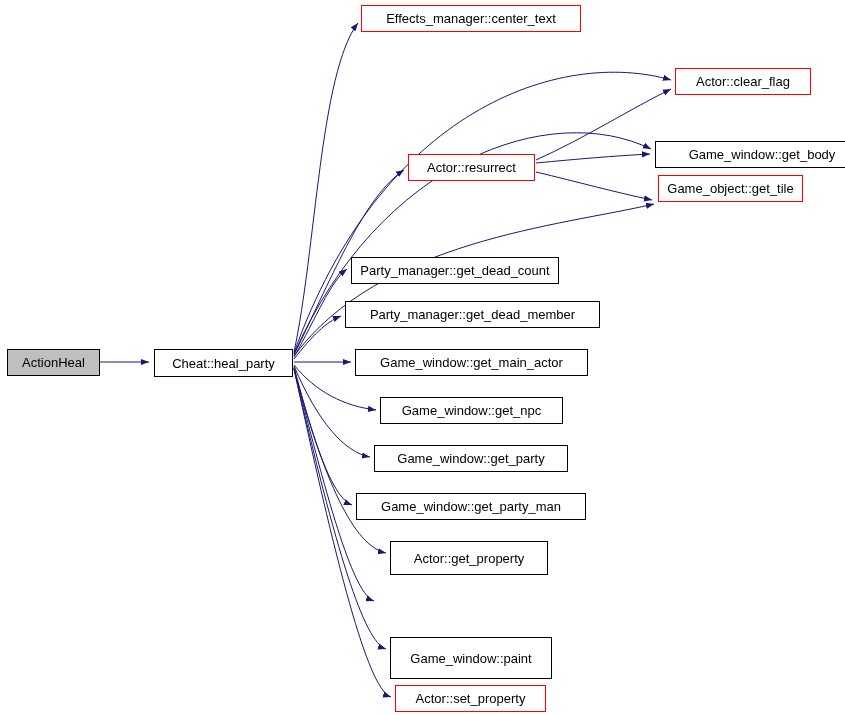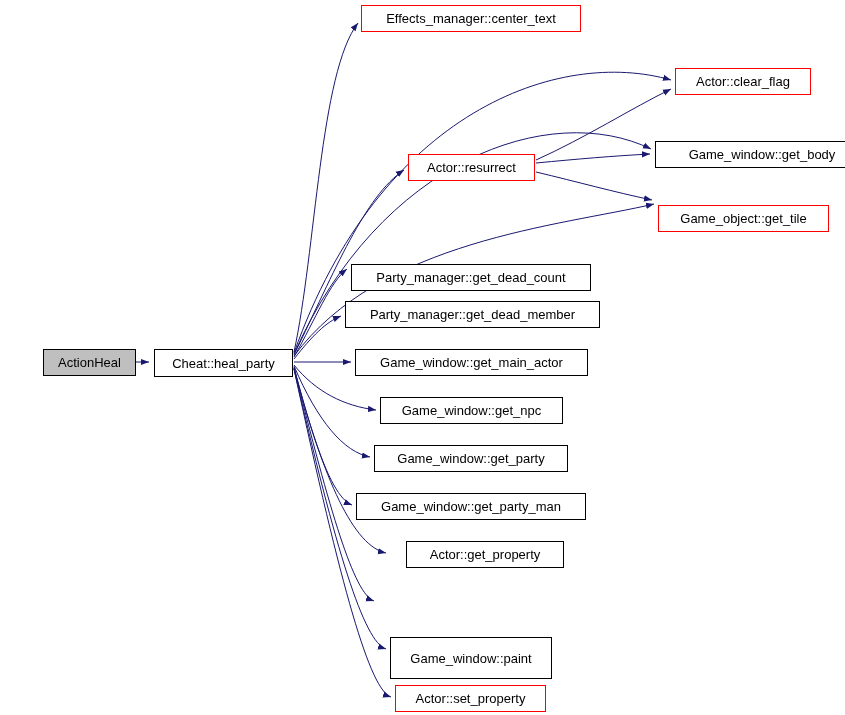--- a/index.html
+++ b/index.html
@@ -18,21 +18,21 @@
   }
   #edges{position:absolute;left:0;top:0;z-index:0;}
   #edges path{fill:none;stroke:var(--edge);stroke-width:1;}
   .node{
     position:absolute;box-sizing:border-box;z-index:1;
     border:1px solid var(--node-border);background:var(--node-fill);
     display:flex;align-items:center;justify-content:center;
     font-size:13px;color:var(--text);white-space:nowrap;cursor:pointer;
   }
   .node.red{border-color:var(--red-border);}
-  .node.start{background:var(--start-fill);cursor:default;margin-left:36px;}
+  .node.start{background:var(--start-fill);cursor:default;}
 </style>
 </head>
 <body>
 
 <div id="canvas">
 
   <svg id="edges" width="845" height="715" viewBox="0 0 845 715">
     <defs>
       <marker id="arrow" viewBox="0 0 10 10" refX="9" refY="5" markerWidth="9" markerHeight="9" orient="auto">
         <path d="M0,1.5 L9,5 L0,8.5 z" style="fill:var(--edge,#191970);stroke:none"></path>
@@ -58,24 +58,24 @@
     <path d="M 536,163 C 578,159 612,156 650,154" marker-end="url(#arrow)"></path>
     <path d="M 536,172 C 578,182 614,192 652,200" marker-end="url(#arrow)"></path>
   </svg>
 
   <div class="node start" style="left:7px;top:349px;width:93px;height:27px">ActionHeal</div>
   <div class="node" style="left:154px;top:349px;width:139px;height:28px">Cheat::heal_party</div>
   <div class="node red" style="left:361px;top:5px;width:220px;height:27px">Effects_manager::center_text</div>
   <div class="node red" style="left:675px;top:68px;width:136px;height:27px">Actor::clear_flag</div>
   <div class="node red" style="left:408px;top:154px;width:127px;height:27px">Actor::resurrect</div>
   <div class="node" style="left:655px;top:141px;width:214px;height:27px">Game_window::get_body</div>
-  <div class="node red" style="left:658px;top:205px;width:171px;height:27px">Game_object::get_tile</div>
-  <div class="node" style="left:351px;top:264px;width:240px;height:27px">Party_manager::get_dead_count</div>
+  <div class="node red" style="left:658px;top:175px;width:145px;height:27px">Game_object::get_tile</div>
+  <div class="node" style="left:351px;top:257px;width:208px;height:27px">Party_manager::get_dead_count</div>
   <div class="node" style="left:345px;top:301px;width:255px;height:27px">Party_manager::get_dead_member</div>
   <div class="node" style="left:355px;top:349px;width:233px;height:27px">Game_window::get_main_actor</div>
   <div class="node" style="left:380px;top:397px;width:183px;height:27px">Game_window::get_npc</div>
   <div class="node" style="left:374px;top:445px;width:194px;height:27px">Game_window::get_party</div>
   <div class="node" style="left:356px;top:493px;width:230px;height:27px">Game_window::get_party_man</div>
-  <div class="node" style="left:406px;top:541px;width:158px;height:27px">Actor::get_property</div>
+  <div class="node" style="left:390px;top:541px;width:158px;height:34px">Actor::get_property</div>
   <div class="node" style="left:390px;top:637px;width:162px;height:42px">Game_window::paint</div>
   <div class="node red" style="left:395px;top:685px;width:151px;height:27px">Actor::set_property</div>
 
 </div>
 
 </body></html>

